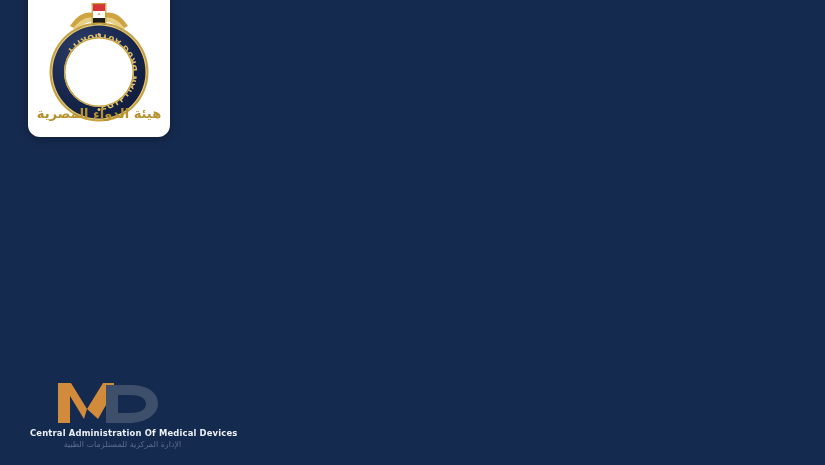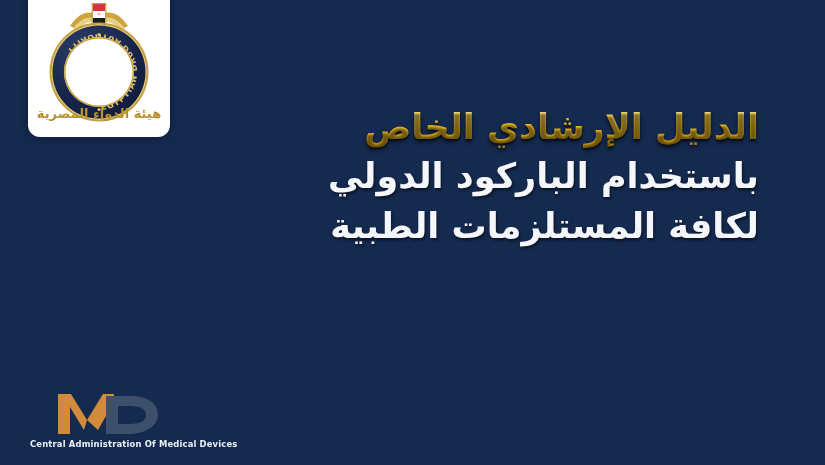--- a/index.html
+++ b/index.html
@@ -204,31 +204,27 @@
         <circle cx="48" cy="10.5" r="1.5" fill="#e3c169"></circle>
         <circle cx="48" cy="85.5" r="1.5" fill="#e3c169"></circle>
       </svg>
 
       <div class="ring-inner"></div>
     </div>
 
     <div class="eda-arabic">هيئة الدواء المصرية</div>
   </div>
 
-  <div id="title-block">
-    <span class="t-line t-gold">الدليل الإرشادي الخاص</span>
-    <span class="t-line t-white">باستخدام الباركود الدولي</span>
-    <span class="t-line t-white">لكافة المستلزمات الطبية</span>
-  </div>
 
   <div id="md-logo">
     <div class="md-mark">
       <svg width="122" height="46" viewBox="0 0 122 46">
         <path d="M4 44 L4 4 L17 4 L33 30 L30 40 L16 17 L16 44 Z" fill="#d18b3a"></path>
         <path d="M33 30 L49 4 L60 4 L60 12 L44 40 Z" fill="#d18b3a"></path>
         <path d="M52 6 L52 44 L74 44 C94 44 104 34 104 25 C104 13 93 6 76 6 Z
                  M64 16 L75 16 C86 16 92 19 92 25 C92 31 86 34 75 34 L64 34 Z" fill="#3d4f6b" fill-rule="evenodd"></path>
       </svg>
     </div>
     <div class="md-en">Central Administration Of Medical Devices</div>
+    <div class="md-ar">الإدارة المركزية للمستلزمات الطبية</div>
   </div>
 
 </div>
 
 </body></html>

